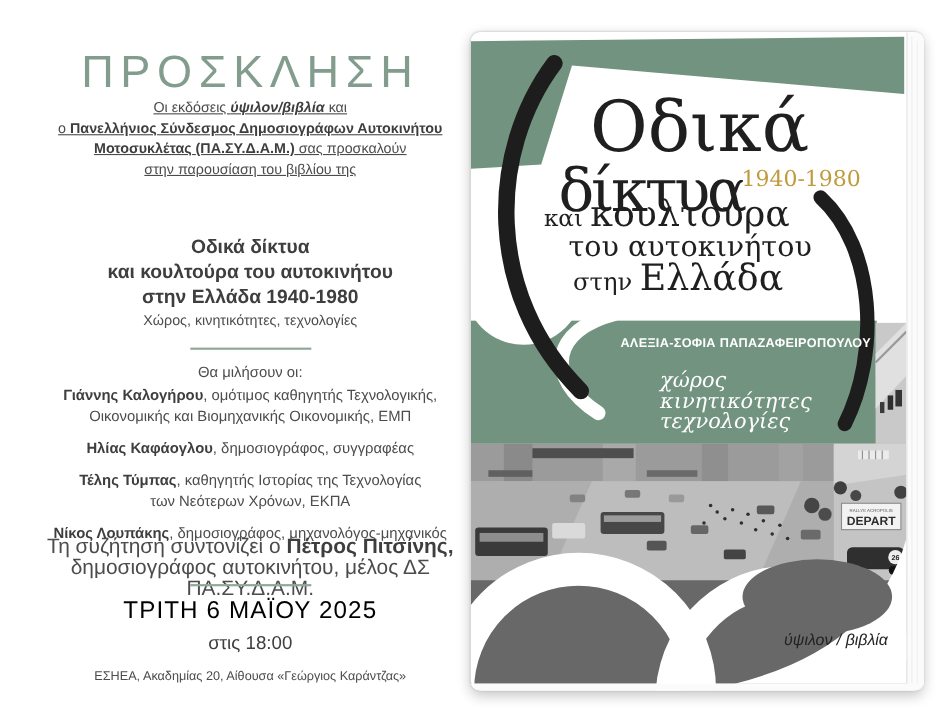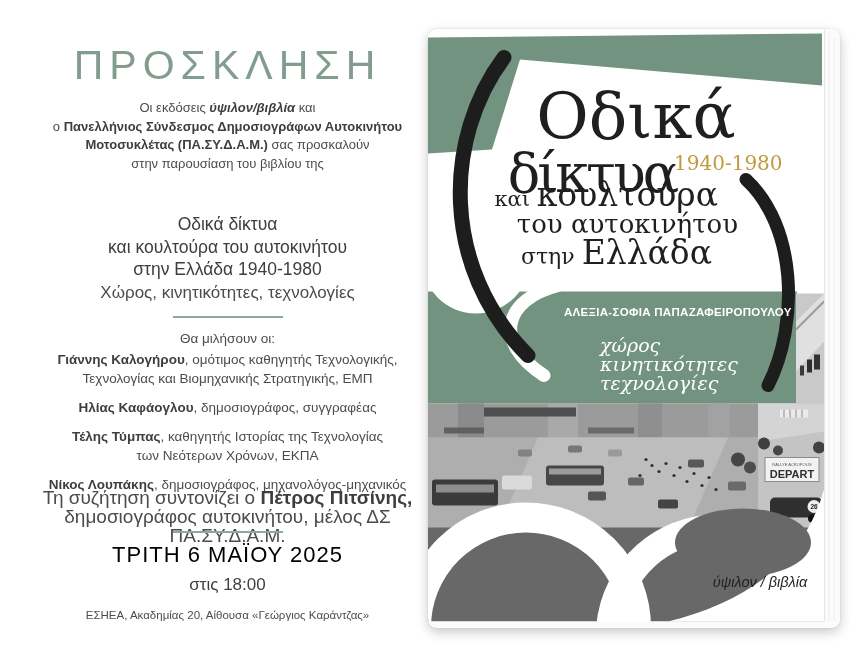--- a/index.html
+++ b/index.html
@@ -4,26 +4,26 @@
 <style>
   html,body{margin:0;padding:0;background:#ffffff;}
   body{width:860px;height:656px;font-family:"Liberation Sans","DejaVu Sans",sans-serif;}
   .stage{position:relative;width:860px;height:656px;background:#fff;overflow:hidden;}
 
   
   .invite{position:absolute;left:25px;top:0;width:405px;height:656px;text-align:center;color:#4c4c4c;}
   .invite p{margin:0;}
   .abs{position:absolute;left:0;right:0;}
   .inv-title{top:42px;font-size:41px;font-weight:300;letter-spacing:6px;color:#829d8d;}
-  .intro{top:99px;font-size:13px;line-height:18.5px;color:#4c4c4c;}
+  .intro{top:89px;font-size:13px;line-height:18.5px;color:#4c4c4c;text-decoration:underline;}
   .intro b,.speaker b,.moderator b{color:#3e3e3e;}
   .bi{font-style:italic;}
   .author{top:184px;font-size:20.5px;color:#7e9b8b;}
-  .btitle{top:213px;font-size:17.5px;font-weight:normal;line-height:22.5px;color:#3e3e3e;}
-  .bsub{top:283px;font-size:17px;color:#4c4c4c;}
+  .btitle{top:213px;font-size:17.5px;font-weight:bold;line-height:22.5px;color:#3e3e3e;}
+  .bsub{top:283px;font-size:13px;color:#4c4c4c;}
   .divider{position:absolute;left:50%;transform:translateX(-50%);width:110px;height:2px;background:#8fa89a;}
   .div1{top:316px;} .div2{top:531px;}
   .sphead{top:331px;font-size:13.5px;}
   .speakers{top:350px;font-size:13.5px;line-height:19px;}
   .speaker{margin:0 0 10px !important;}
   .ln{display:block;}
   .moderator{top:488px;font-size:19px;line-height:19px;}
   .date{top:542px;font-size:22px;letter-spacing:1px;color:#000000;}
   .time{top:575px;font-size:17px;color:#3f3f3f;}
   .venue{top:609px;font-size:11.5px;color:#4c4c4c;}
@@ -65,21 +65,21 @@
 
     <p class="abs bsub">Χώρος, κινητικότητες, τεχνολογίες</p>
 
     <span class="divider div1"></span>
 
     <p class="abs sphead">Θα μιλήσουν οι:</p>
 
     <div class="abs speakers">
       <p class="speaker">
         <span class="ln"><b>Γιάννης Καλογήρου</b><span>, ομότιμος καθηγητής Τεχνολογικής,</span></span>
-        <span class="ln">Τεχνολογίας και Βιομηχανικής Στρατηγικής, ΕΜΠ</span>
+        <span class="ln">Οικονομικής και Βιομηχανικής Οικονομικής, ΕΜΠ</span>
       </p>
       <p class="speaker">
         <span class="ln"><b>Ηλίας Καφάογλου</b><span>, δημοσιογράφος, συγγραφέας</span></span>
         <span class="ln"></span>
       </p>
       <p class="speaker">
         <span class="ln"><b>Τέλης Τύμπας</b><span>, καθηγητής Ιστορίας της Τεχνολογίας</span></span>
         <span class="ln">των Νεότερων Χρόνων, ΕΚΠΑ</span>
       </p>
       <p class="speaker">

